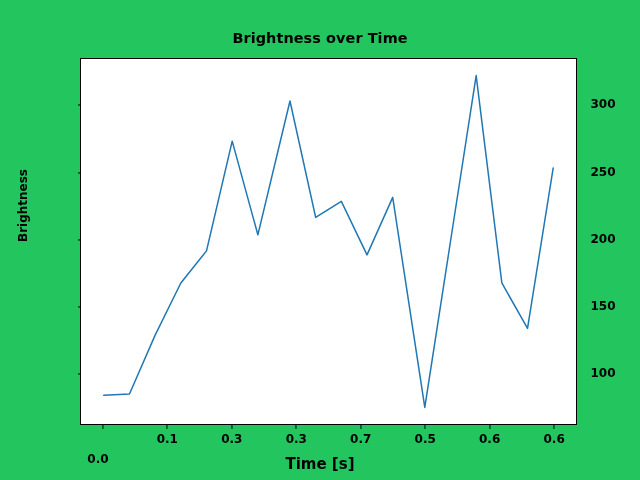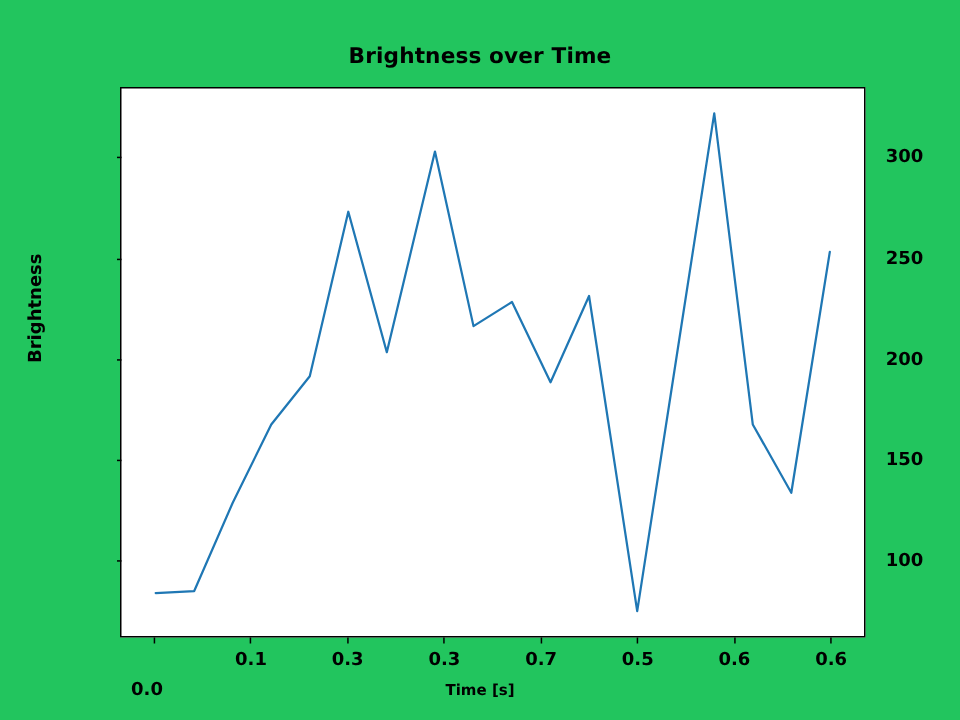--- a/index.html
+++ b/index.html
@@ -84,21 +84,21 @@
     transform: rotate(-90deg);
     transform-origin: left top;
     white-space: nowrap;
   }
   #xlabel {
     position: absolute;
     left: 0;
     top: 455px;
     width: 640px;
     text-align: center;
-    font-size: 10px;
+    font-size: 15px;
     color: #000000;
   }
   #ytick-labels, #ytick-marks {
     position: absolute;
     left: 0;
     top: 0;
     width: 100%;
     height: 100%;
   }
 </style>

